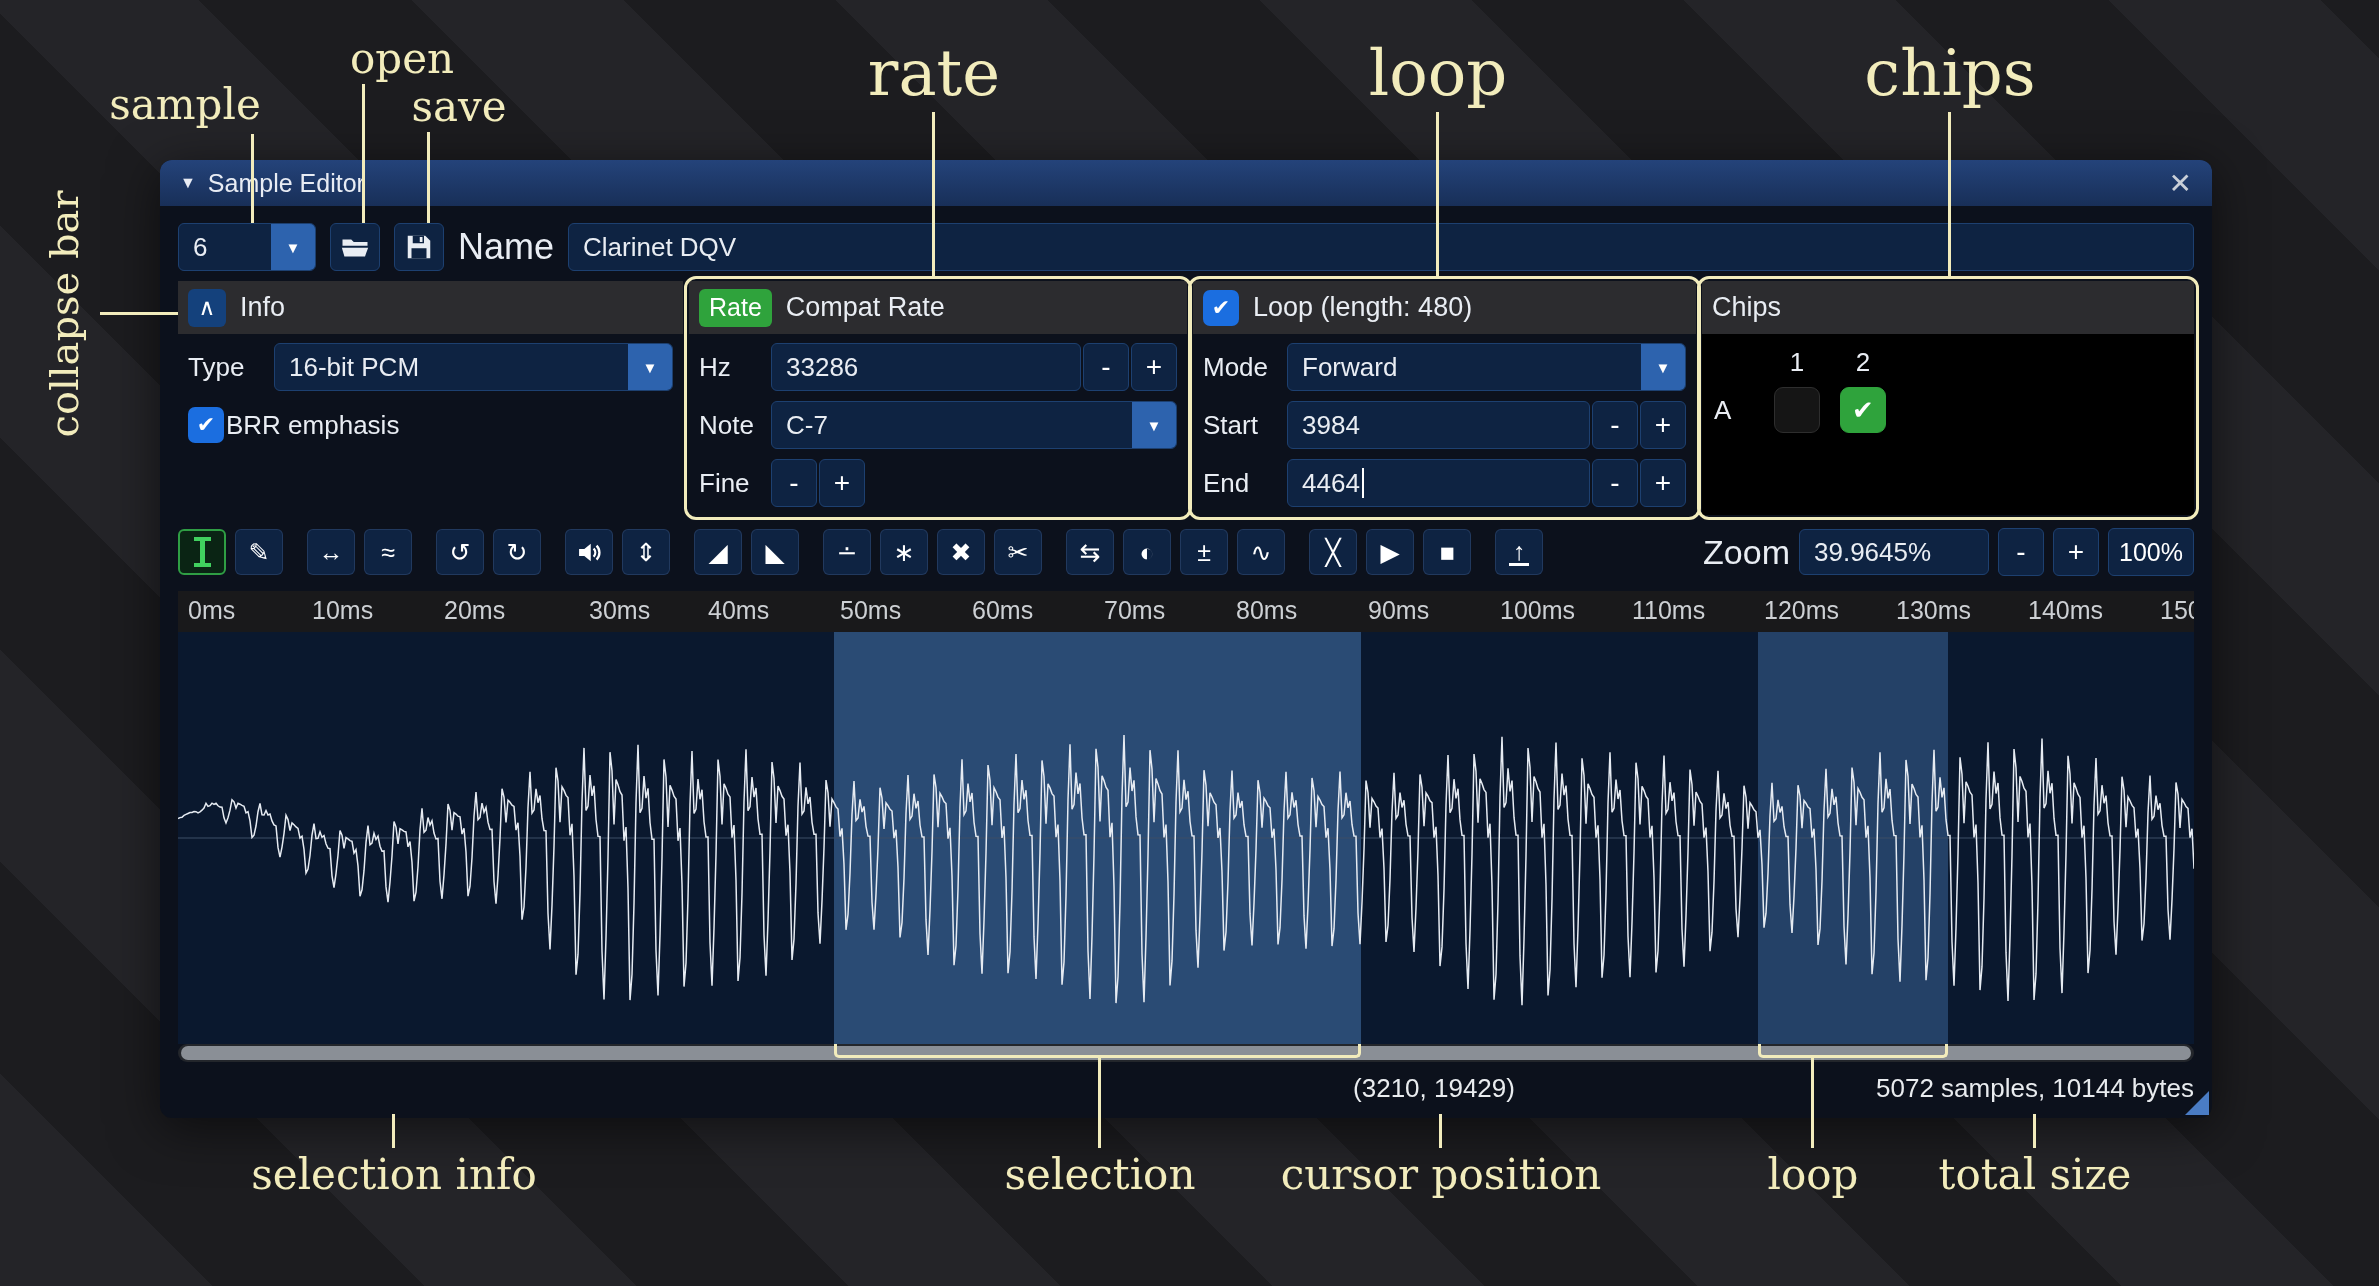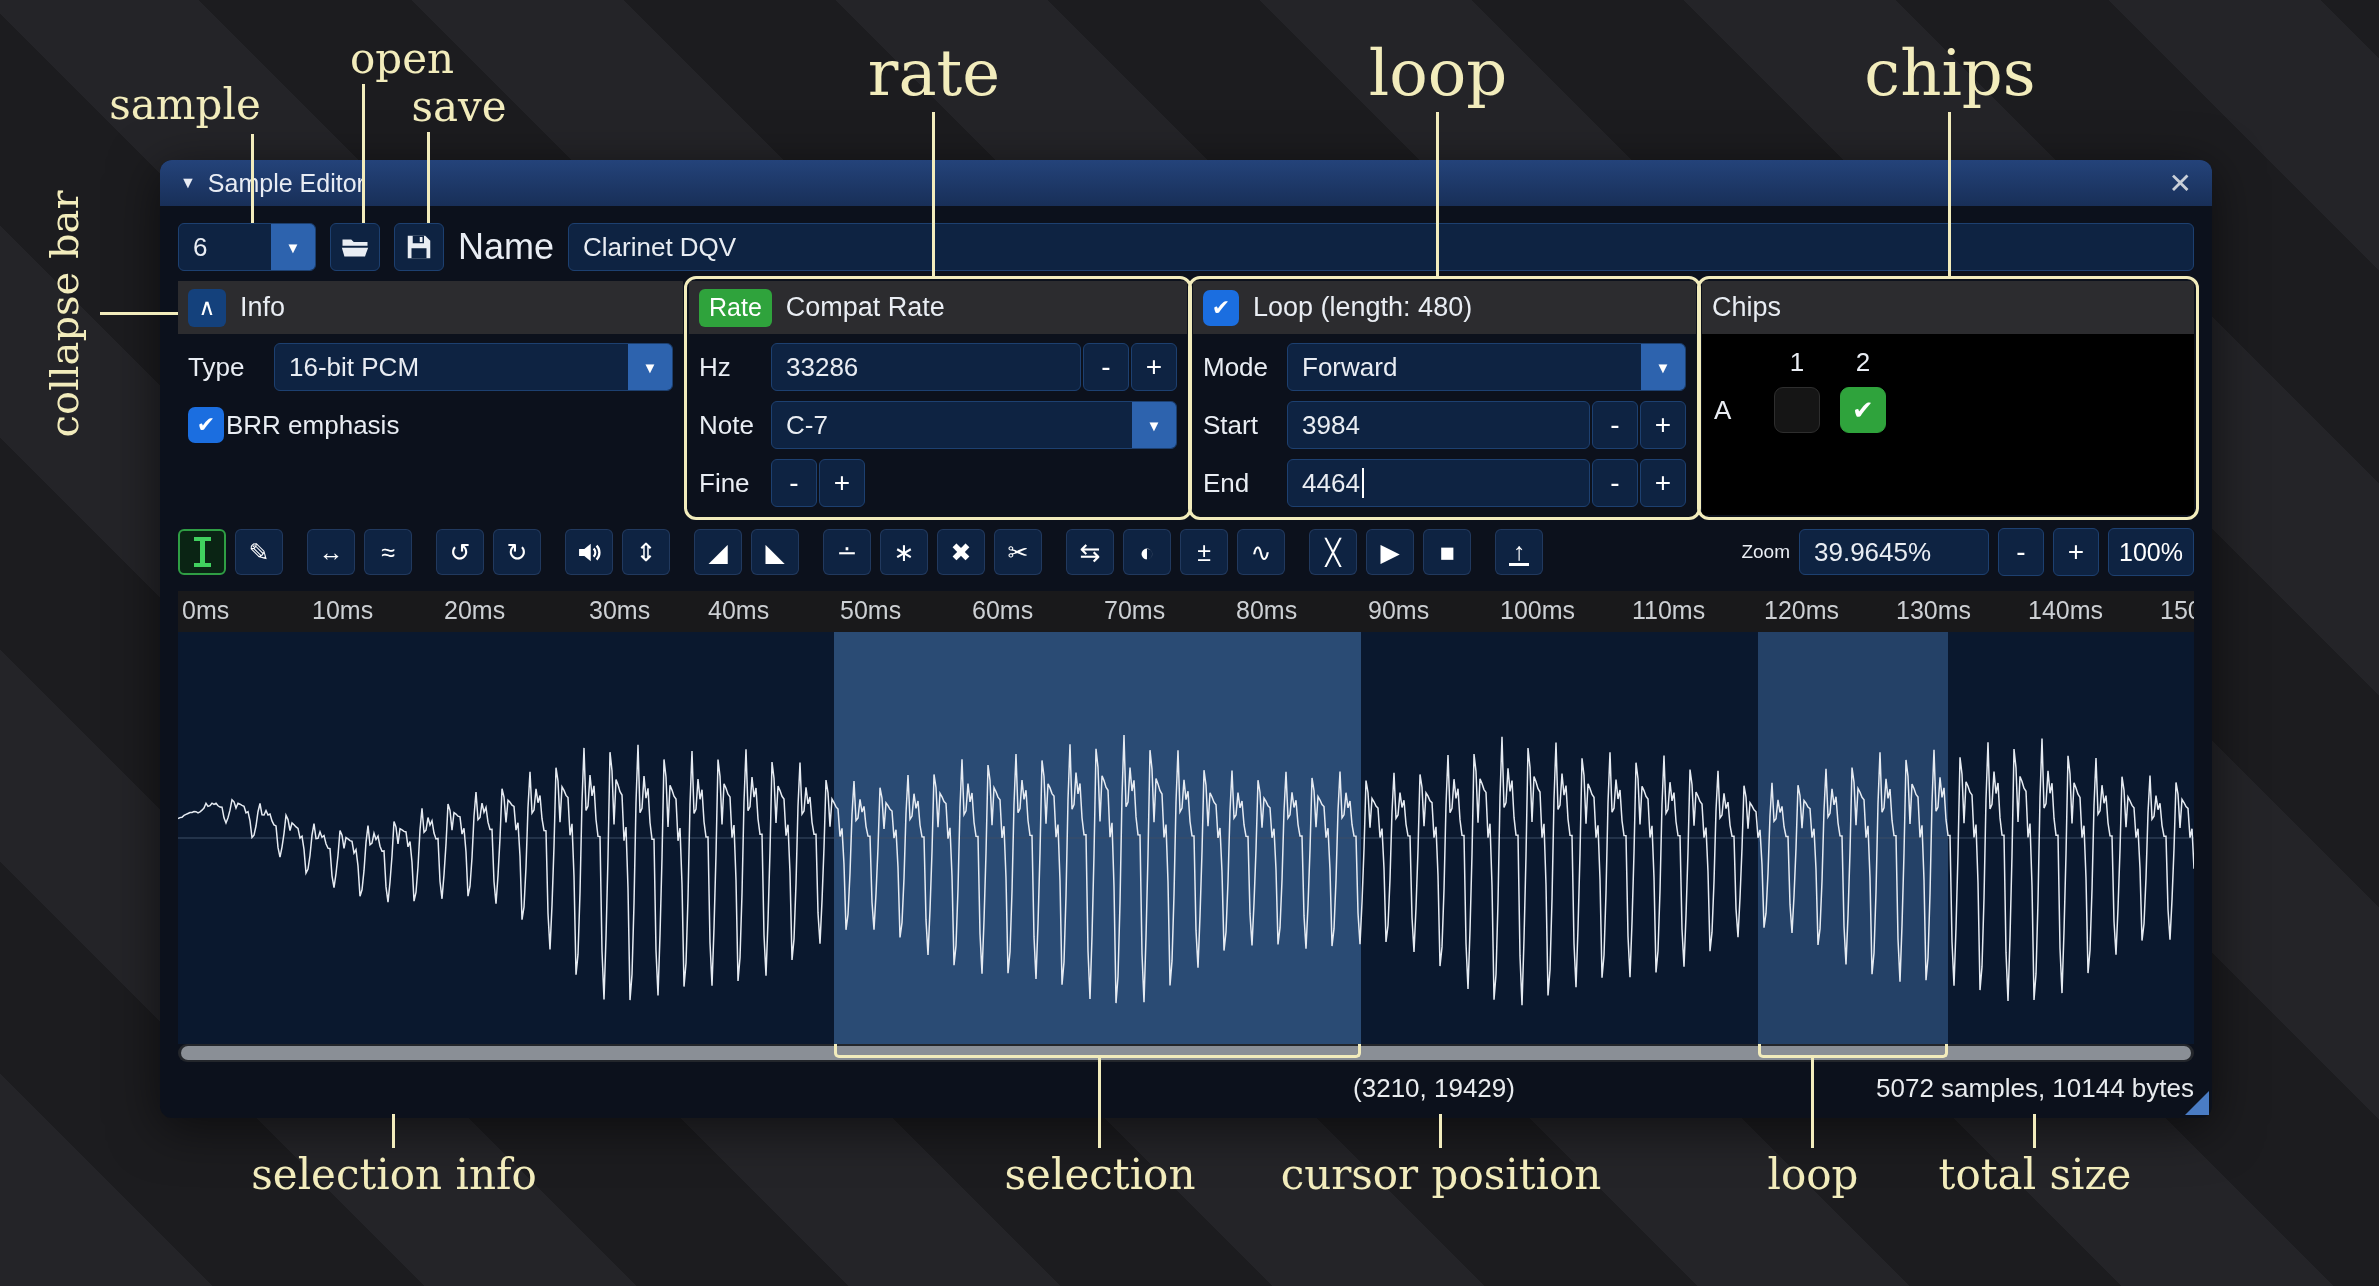--- a/index.html
+++ b/index.html
@@ -62,21 +62,21 @@
 .text-caret{width:2px;height:30px;background:#fff;margin-left:2px;flex:none}
 .toolbar{margin-top:13px;height:48px;display:flex;align-items:center;gap:9px}
 .tb{width:48px;height:46px;background:var(--btn);border:1px solid rgba(120,160,220,.18);border-radius:6px;
   color:#fff;font-size:25px;display:flex;align-items:center;justify-content:center;flex:none}
 .tb.g{margin-left:15px}
 .tb.active{background:#0a2414;border:2px solid #2f9e44;color:#41d05f}
 .ibeam{display:inline-block;width:5px;height:24px;background:currentColor;position:relative}
 .ibeam::before,.ibeam::after{content:"";position:absolute;left:-6px;width:17px;height:4px;background:currentColor}
 .ibeam::before{top:-3px}.ibeam::after{bottom:-3px}
 .upl{border-bottom:3px solid currentColor;padding:0 4px;line-height:24px}
-.zoom-lbl{margin-left:auto;color:var(--white);font-size:19px}
+.zoom-lbl{margin-left:auto;color:var(--white);font-size:34px}
 .zoom-field{width:190px;height:46px}
 .sq.wide{width:86px;font-size:25px}
 .ruler{margin-top:15px;height:41px;background:#19191b;position:relative;overflow:hidden}
 .ruler span{position:absolute;bottom:7px;color:#cdd0d4;font-size:25px;white-space:nowrap}
 .wave{height:412px;background:#0a182e;position:relative;overflow:hidden}
 .overlay{position:absolute;top:0;bottom:0}
 .sel{left:656px;width:527px;background:rgba(88,148,215,.42)}
 .loopr{left:1580px;width:190px;background:rgba(88,148,215,.34)}
 .wave svg{position:absolute;inset:0;width:100%;height:100%}
 .centerline{stroke:#3c4f66;stroke-width:1}
@@ -327,21 +327,21 @@
       <span class="zoom-lbl">Zoom</span>
       <div class="field zoom-field">
           <span>39.9645%</span>
         </div>
       <button class="sq">-</button>
       <button class="sq">+</button>
       <button class="sq wide">100%</button>
     </div>
 
     <div class="ruler">
-        <span style="left: 4px;">0ms</span>
+        <span style="left: 10px;">0ms</span>
         <span style="left: 134px;">10ms</span>
         <span style="left: 266px;">20ms</span>
         <span style="left: 411px;">30ms</span>
         <span style="left: 530px;">40ms</span>
         <span style="left: 662px;">50ms</span>
         <span style="left: 794px;">60ms</span>
         <span style="left: 926px;">70ms</span>
         <span style="left: 1058px;">80ms</span>
         <span style="left: 1190px;">90ms</span>
         <span style="left: 1322px; text-align: right;">100ms</span>

